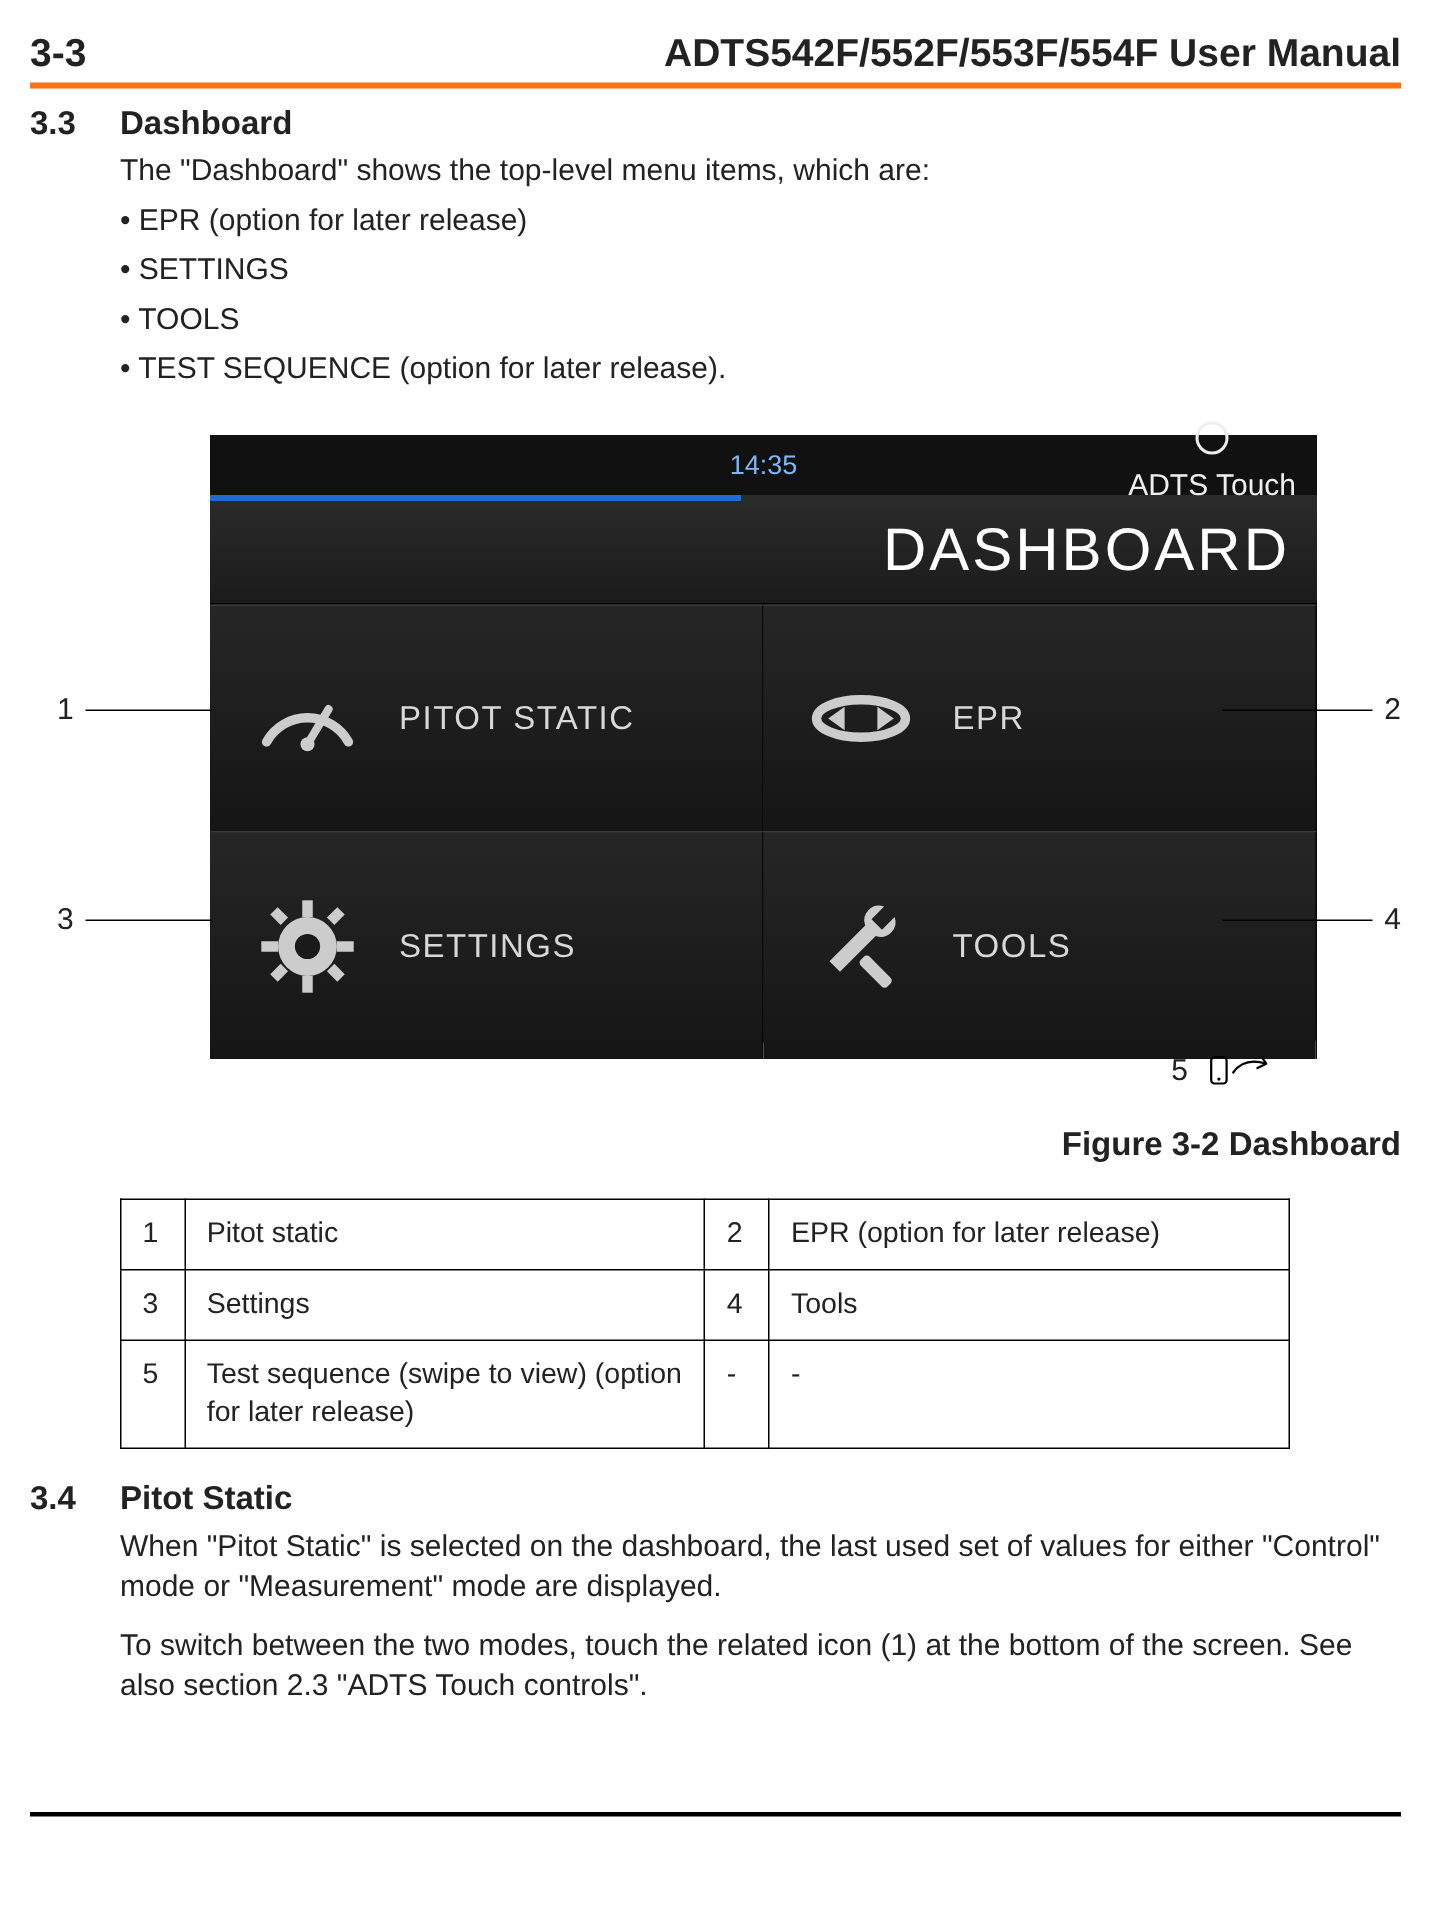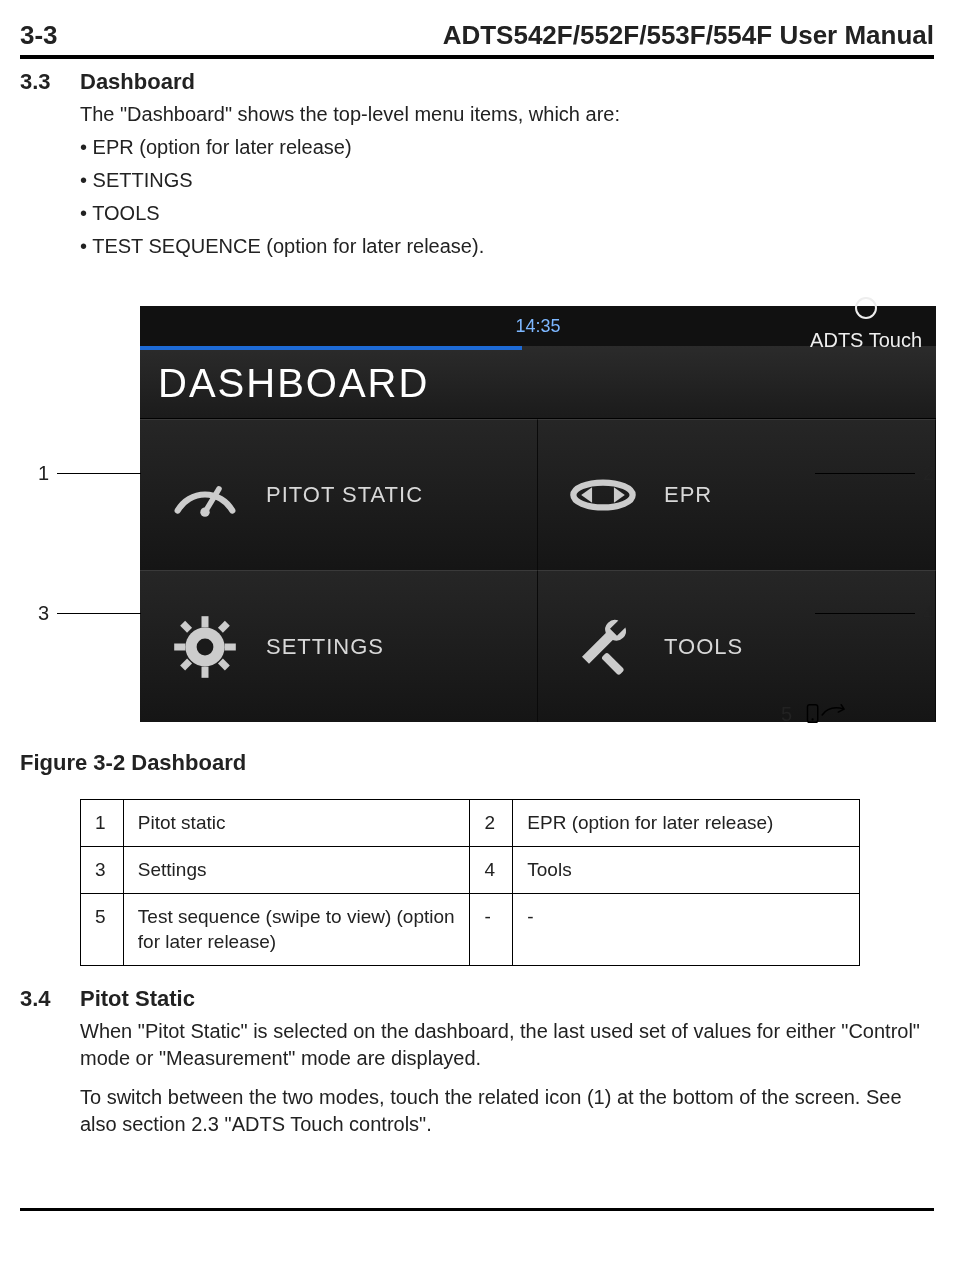--- a/index.html
+++ b/index.html
@@ -11,42 +11,43 @@
     margin: 0 auto;
     padding: 18px 20px 10px 20px;
     font-size: 20px;
     line-height: 1.35;
     position: relative;
   }
   .header-row {
     display: flex;
     justify-content: space-between;
     align-items: baseline;
-    border-bottom: 4px solid #000000;
+    border-bottom: 4px solid #f97316;
     padding-bottom: 2px;
   }
   .page-num { font-size: 26px; font-weight: 700; }
   .manual-title { font-size: 26px; font-weight: 700; }
   .section-row { display: flex; margin-top: 8px; }
   .sec-num { width: 60px; font-size: 22px; font-weight: 700; flex-shrink:0; }
   .sec-title { font-size: 22px; font-weight: 700; }
   .body-block { margin-left: 60px; }
   .body-p { margin-top: 4px; }
   .bullet { margin-top: 6px; }
 
   
   .figure-wrap { position: relative; margin: 30px 0 8px 0; height: 450px; }
   .device {
     position: absolute;
-    left: 120px; top: 16px;
-    width: 796px; height: 405px;
+    left: 120px; top: 0;
+    width: 738px; height: 405px;
     background: linear-gradient(#2a2a2a,#1a1a1a);
     border-radius: 4px;
     color: #ddd;
     box-shadow: inset 0 0 0 1px #000;
+    text-align: right;
   }
   .statusbar {
     height: 40px; width: 100%;
     background: #111;
     display: flex; align-items: center; justify-content: space-between;
     padding: 0 14px;
     font-size: 18px;
     position: relative;
   }
   .statusbar .blue { position:absolute; left:0; bottom:-4px; height:4px; width:48%; background:#1e6bd6; }
@@ -72,21 +73,21 @@
 
   .callout { position:absolute; font-size:20px; display:flex; align-items:center; gap:8px; }
   .callout .line { height:1px; background:#000; }
   .callout.left { flex-direction: row; }
   .callout.right { flex-direction: row-reverse; }
   .callout .num { }
 
   .swipe-row { position:absolute; right:84px; top:410px; display:flex; align-items:center; gap:14px; }
   .swipe-icon { width:44px; height:30px; }
 
-  .fig-caption { text-align:left; font-size:22px; font-weight:700; margin: 6px 0 22px 0; }
+  .fig-caption { text-align:right; font-size:22px; font-weight:700; margin: 6px 0 22px 0; }
 
   table.legend {
     border-collapse: collapse; width: 780px; margin-left:60px; margin-bottom: 18px;
   }
   table.legend td {
     border:1px solid #000; padding:10px 14px; font-size:19px; vertical-align:top;
   }
   table.legend td.n { width:42px; text-align:left; }
   table.legend td.wide { width:340px; }
 

